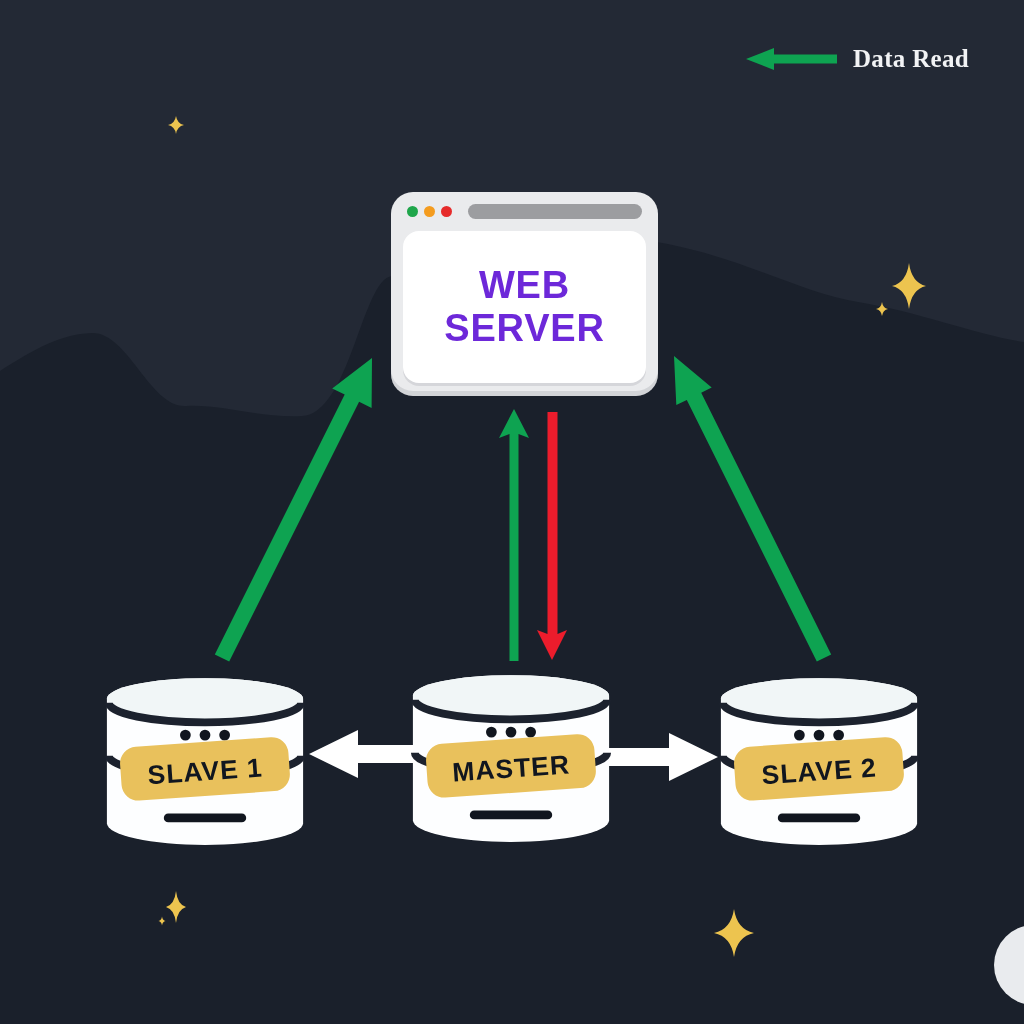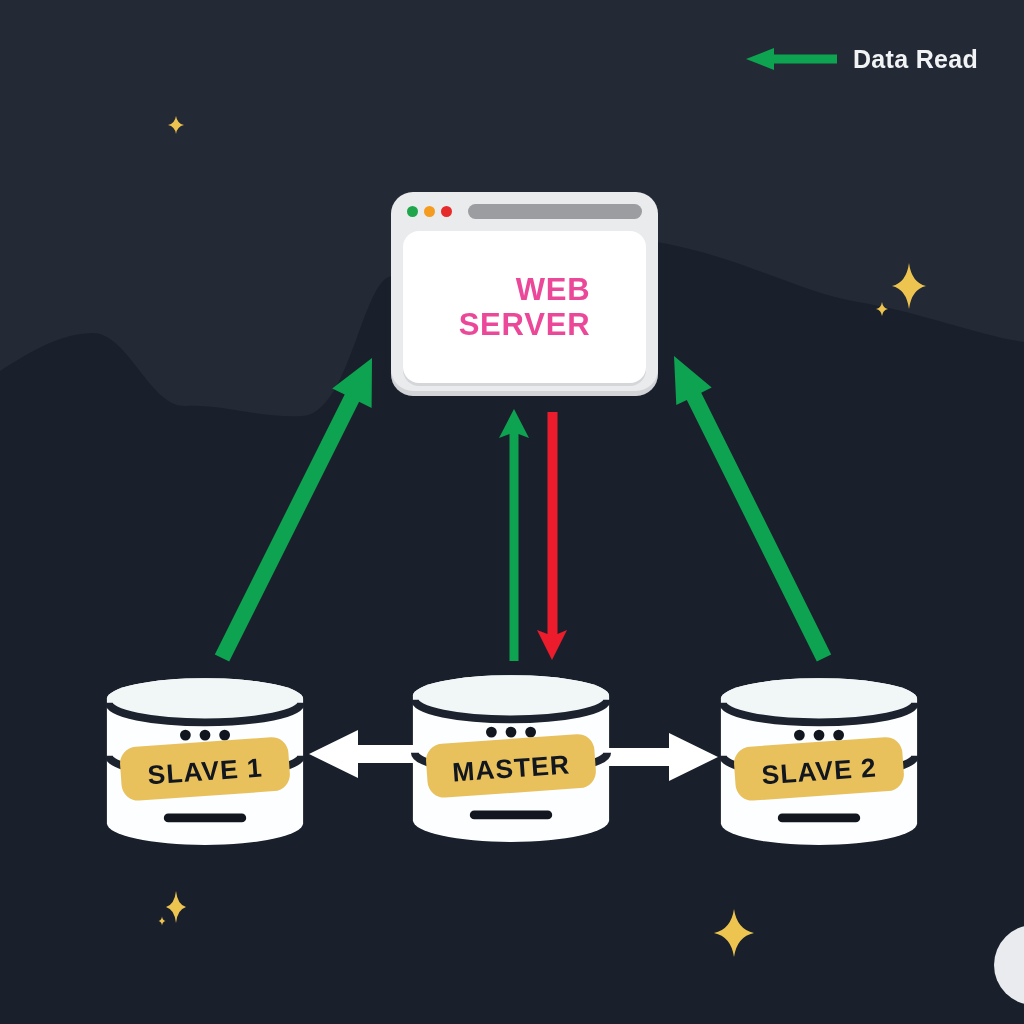--- a/index.html
+++ b/index.html
@@ -5,43 +5,43 @@
   html,body{margin:0;padding:0;background:#1a202b;}
   *{box-sizing:border-box;}
   .stage{
     position:relative;width:1024px;height:1024px;overflow:hidden;
     background:#1a202b;font-family:"Liberation Sans",sans-serif;
   }
   .stage svg{display:block;}
   .abs{position:absolute;}
   
   .legend{position:absolute;top:44px;left:744px;display:flex;flex-direction:column;gap:21px;}
-  .legend-row{display:flex;align-items:center;gap:14px;height:30px;}
+  .legend-row{display:flex;align-items:center;gap:14px;height:30px;font-family:Liberation Serif, serif;}
   .legend-label{font-size:25px;font-weight:bold;color:#f2f3f5;letter-spacing:.3px;white-space:nowrap;}
   
   .window{
     position:absolute;left:391px;top:192px;width:267px;height:204px;
     background:#eaebed;border-radius:22px;
     box-shadow:inset 0 -5px 0 rgba(140,144,152,.25);
   }
   .window-bar{position:absolute;left:0;top:0;right:0;height:39px;display:flex;align-items:center;padding:0 16px;}
   .dot{width:11px;height:11px;border-radius:50%;margin-right:6px;}
   .dot-green{background:#1fa64b;}
   .dot-orange{background:#f49c1f;}
   .dot-red{background:#e62b2b;}
   .address-bar{flex:1;height:15px;margin-left:10px;background:#9c9da0;border-radius:8px;}
   .window-panel{
     position:absolute;left:12px;right:12px;top:39px;bottom:13px;
     background:#ffffff;border-radius:16px;
     display:flex;align-items:center;justify-content:center;
     box-shadow:0 3px 0 rgba(120,124,132,.18);
   }
   .window-title{
-    font-size:31px;line-height:1.13;font-weight:bold;color:#ec4899;
-    text-align:right;letter-spacing:.8px;white-space:pre-line;
+    font-size:38px;line-height:1.13;font-weight:bold;color:#6d28d9;
+    text-align:center;letter-spacing:.8px;white-space:pre-line;
   }
   
   .db{position:absolute;width:206px;height:172px;}
   .db-slave1{left:102px;top:678px;}
   .db-master{left:408px;top:675px;}
   .db-slave2{left:716px;top:678px;}
   .db-label-text{
     font-family:"Liberation Sans",sans-serif;font-weight:bold;font-size:27px;
     letter-spacing:1px;fill:#11161f;
   }

